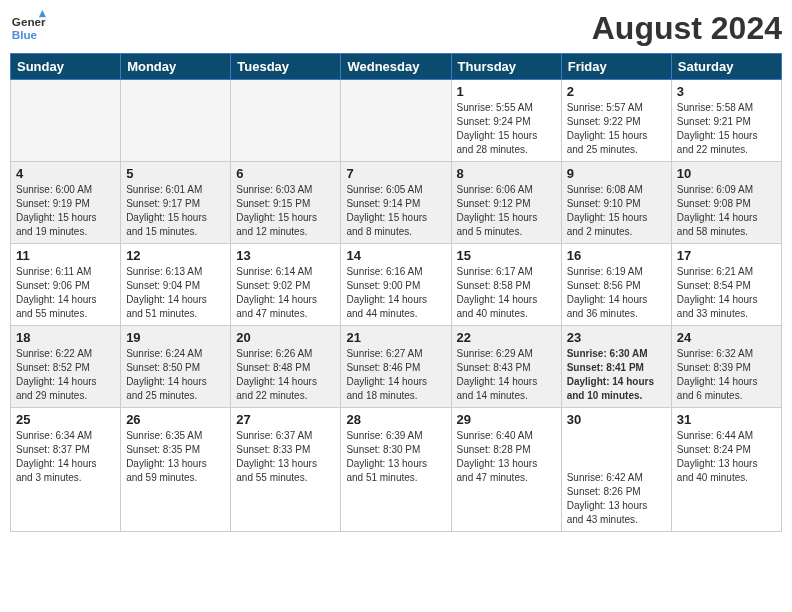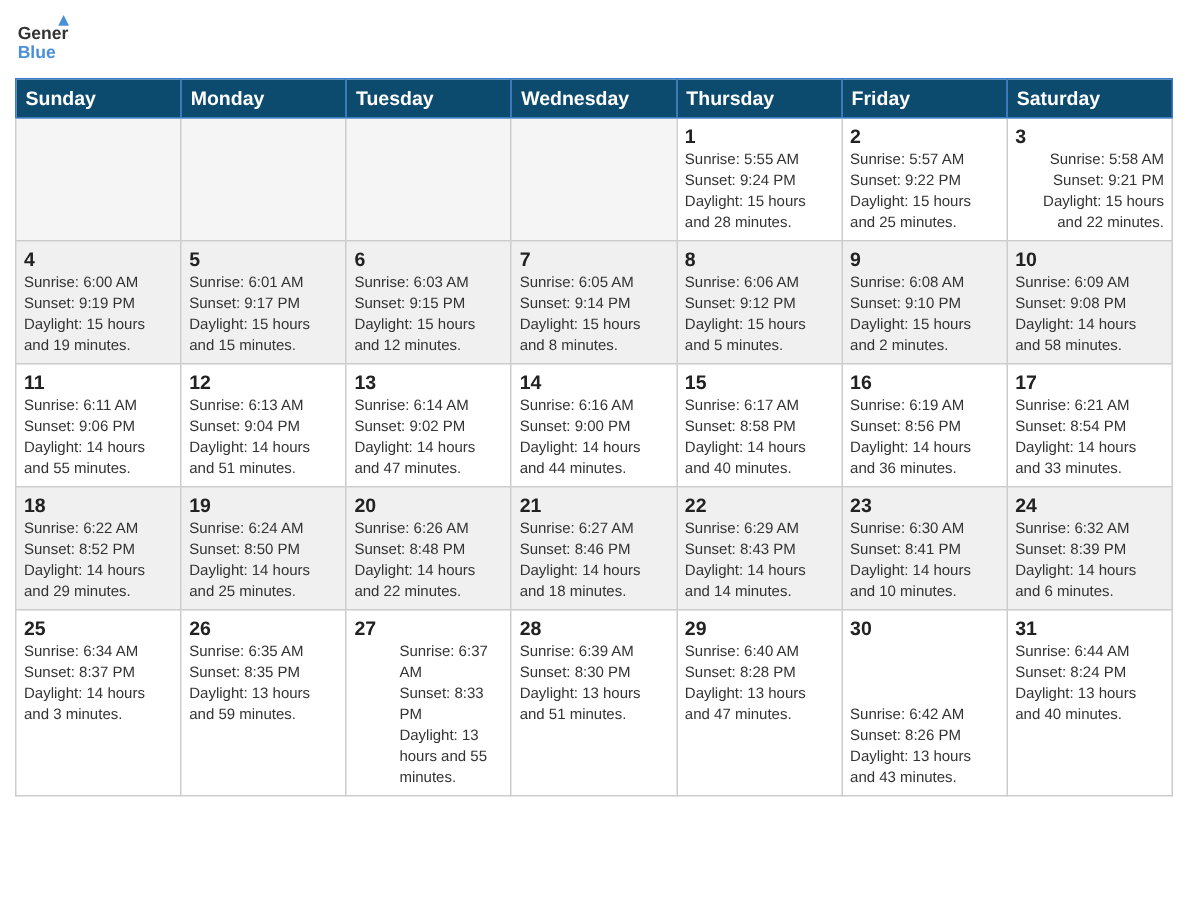--- a/index.html
+++ b/index.html
@@ -85,20 +85,21 @@
 <div class="header">
   <div class="logo">
     <svg class="logo-icon" viewBox="0 0 40 40">
       <text x="2" y="18" font-size="13" font-weight="bold" fill="#333" font-family="Arial">General</text>
       <text x="2" y="32" font-size="13" font-weight="bold" fill="#4a90d9" font-family="Arial">Blue</text>
       <polygon points="32,8 40,8 36,0" fill="#4a90d9"></polygon>
     </svg>
 
   </div>
   <div class="title-block">
+    <div class="month-year">August 2024</div>
   </div>
 </div>
 
 <table>
   <thead>
     <tr>
       <th>Sunday</th>
       <th>Monday</th>
       <th>Tuesday</th>
       <th>Wednesday</th>
@@ -120,21 +121,21 @@
 Daylight: 15 hours and 28 minutes.</div>
         </td>
         <td>
           <div class="day-number">2</div>
           <div class="day-info" style="white-space: pre-line;">Sunrise: 5:57 AM
 Sunset: 9:22 PM
 Daylight: 15 hours and 25 minutes.</div>
         </td>
         <td>
           <div class="day-number">3</div>
-          <div class="day-info" style="white-space: pre-line; text-align: right;">Sunrise: 5:58 AM
+          <div class="day-info" style="white-space: pre-line;">Sunrise: 5:58 AM
 Sunset: 9:21 PM
 Daylight: 15 hours and 22 minutes.</div>
         </td>
       </tr>
       <tr>
         <td class="shaded">
           <div class="day-number">4</div>
           <div class="day-info" style="white-space: pre-line;">Sunrise: 6:00 AM
 Sunset: 9:19 PM
 Daylight: 15 hours and 19 minutes.</div>
@@ -246,21 +247,21 @@
 Daylight: 14 hours and 18 minutes.</div>
         </td>
         <td class="shaded">
           <div class="day-number">22</div>
           <div class="day-info" style="white-space: pre-line;">Sunrise: 6:29 AM
 Sunset: 8:43 PM
 Daylight: 14 hours and 14 minutes.</div>
         </td>
         <td class="shaded">
           <div class="day-number">23</div>
-          <div class="day-info" style="white-space: pre-line;">Sunrise: 6:30 AM
+          <div class="day-info" style="white-space: pre-line; font-weight: bold;">Sunrise: 6:30 AM
 Sunset: 8:41 PM
 Daylight: 14 hours and 10 minutes.</div>
         </td>
         <td class="shaded">
           <div class="day-number">24</div>
           <div class="day-info" style="white-space: pre-line;">Sunrise: 6:32 AM
 Sunset: 8:39 PM
 Daylight: 14 hours and 6 minutes.</div>
         </td>
       </tr>
@@ -272,21 +273,21 @@
 Daylight: 14 hours and 3 minutes.</div>
         </td>
         <td>
           <div class="day-number">26</div>
           <div class="day-info" style="white-space: pre-line;">Sunrise: 6:35 AM
 Sunset: 8:35 PM
 Daylight: 13 hours and 59 minutes.</div>
         </td>
         <td>
           <div class="day-number">27</div>
-          <div class="day-info" style="white-space: pre-line; margin-left: 30px;">Sunrise: 6:37 AM
+          <div class="day-info" style="white-space: pre-line;">Sunrise: 6:37 AM
 Sunset: 8:33 PM
 Daylight: 13 hours and 55 minutes.</div>
         </td>
         <td>
           <div class="day-number">28</div>
           <div class="day-info" style="white-space: pre-line;">Sunrise: 6:39 AM
 Sunset: 8:30 PM
 Daylight: 13 hours and 51 minutes.</div>
         </td>
         <td>

